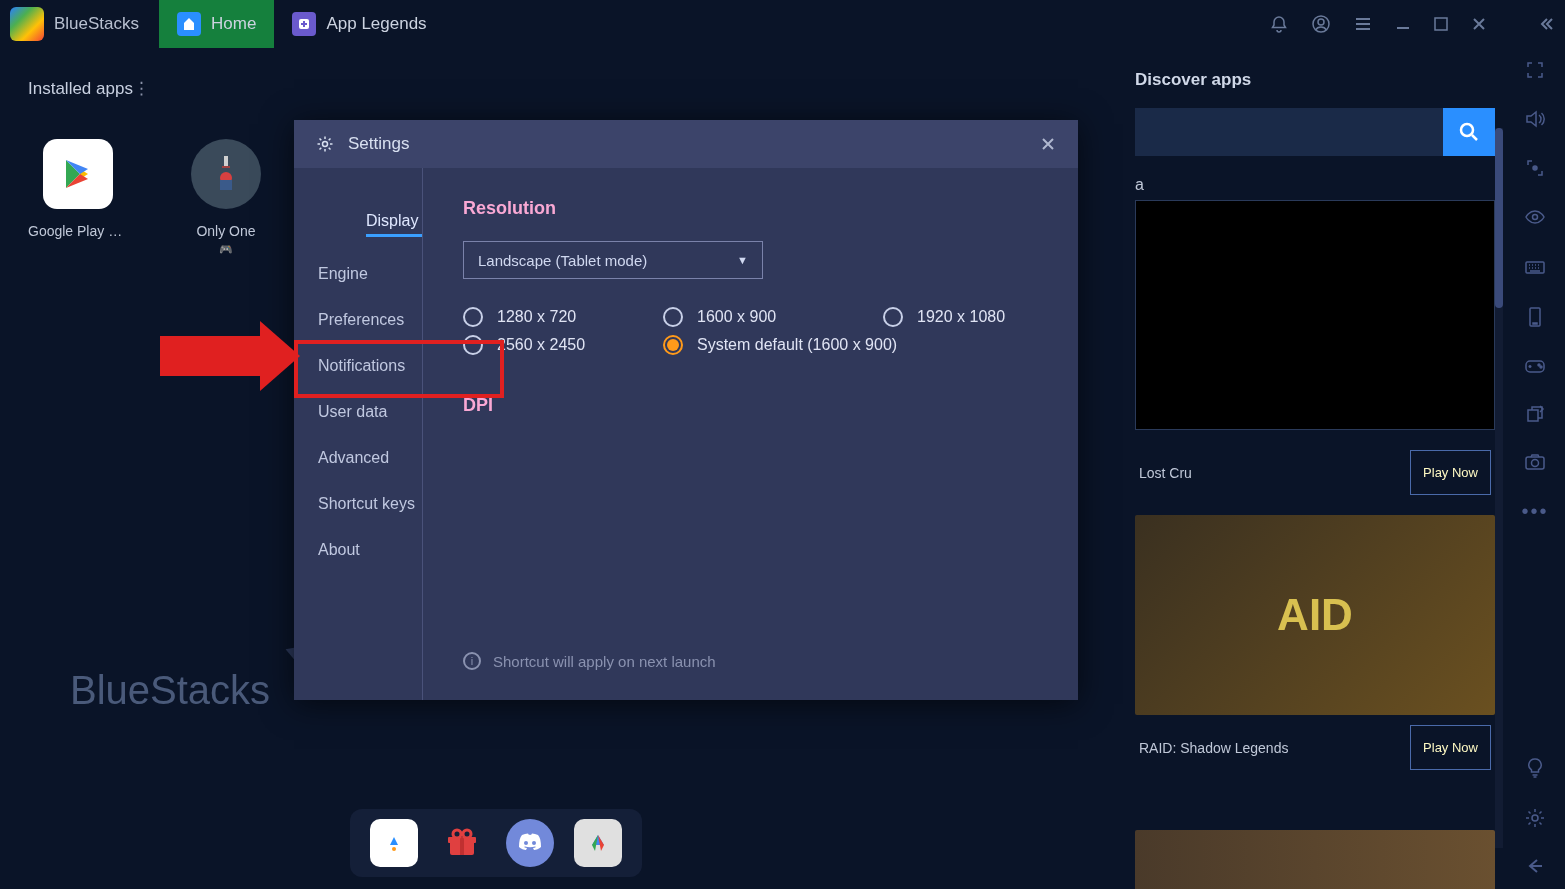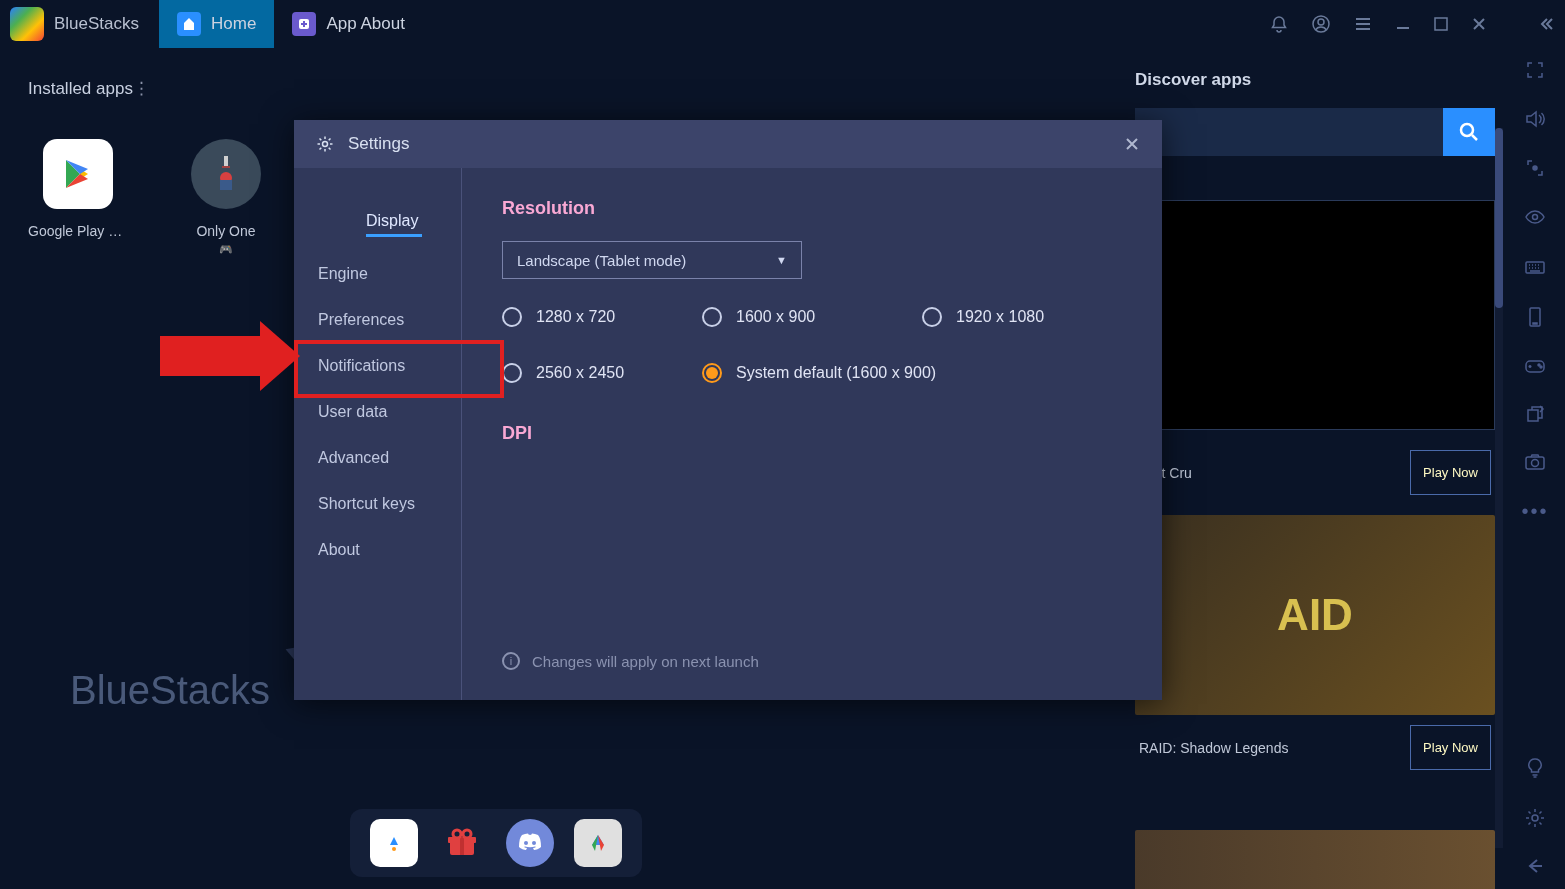--- a/index.html
+++ b/index.html
@@ -3,21 +3,21 @@
 <meta charset="utf-8">
 <style>
 * { margin:0; padding:0; box-sizing:border-box; font-family:"Segoe UI",Arial,sans-serif; }
 body { width:1565px; height:889px; background:#0a1428; overflow:hidden; position:relative; color:#c8d0e0; }
 
 
 .titlebar { height:48px; background:#0a1428; display:flex; align-items:center; padding:0 10px; }
 .logo-bs { width:34px; height:34px; background:linear-gradient(135deg,#2a7fff 0%,#4caf50 33%,#ffc107 66%,#f44336 100%); border-radius:6px; margin-right:10px; }
 .app-name { color:#b8c0d0; font-size:17px; font-weight:500; margin-right:20px; }
 .tab { display:flex; align-items:center; padding:0 18px; height:48px; font-size:17px; color:#ccd3e0; cursor:pointer; }
-.tab.active { background:#0369a1; }
+.tab.active { background:#15803d; }
 .tab-icon { width:24px; height:24px; border-radius:4px; margin-right:10px; display:flex; align-items:center; justify-content:center; }
 .tab-icon.home-i { background:#2a8fff; }
 .tab-icon.ac-i { background:#6a5acd; }
 .win-controls { margin-left:auto; display:flex; gap:22px; color:#6a7a9a; font-size:18px; align-items:center; }
 .win-controls span { cursor:pointer; }
 .win-collapse { margin-left:28px; }
 
 
 .main { position:absolute; top:48px; left:0; right:60px; bottom:0; padding:30px 28px; }
 .installed-hdr { color:#c8d0e0; font-size:17px; display:flex; align-items:center; gap:0; }
@@ -52,34 +52,34 @@
 .promo2 { height:200px; background:linear-gradient(135deg,#3a3020,#6a5020); margin-top:10px; border-radius:2px; position:relative; overflow:hidden; color:#d8c050; font-size:44px; font-weight:900; display:flex; align-items:center; justify-content:center; }
 .promo3 { height:90px; background:linear-gradient(90deg,#4a3a2a,#6a5030); margin-top:50px; border-radius:2px; }
 .scroll-track { position:absolute; right:62px; top:128px; width:8px; height:720px; background:rgba(40,50,80,.3); }
 .scroll-thumb { width:100%; height:180px; background:#3a4a7a; border-radius:4px; }
 
 
 .rsb { position:absolute; top:48px; right:0; width:60px; bottom:0; background:#0a1428; display:flex; flex-direction:column; align-items:center; padding-top:12px; gap:28px; color:#4a5a8a; font-size:20px; }
 .rsb span { cursor:pointer; }
 
 
-.modal { position:absolute; left:294px; top:120px; width:868px; height:580px; background:#30385a; box-shadow:0 4px 30px rgba(0,0,0,.6); display:flex; flex-direction:column; }
+.modal { position:absolute; left:294px; top:120px; width:784px; height:580px; background:#30385a; box-shadow:0 4px 30px rgba(0,0,0,.6); display:flex; flex-direction:column; }
 .modal-hdr { height:48px; background:#3c446a; display:flex; align-items:center; padding:0 22px; color:#d8e0f0; font-size:17px; }
 .modal-hdr .gear { margin-right:14px; }
 .modal-close { margin-left:auto; cursor:pointer; color:#b0b8d0; font-size:18px; }
 .modal-body { flex:1; display:flex; }
 .modal-nav { width:210px; border-right:1px solid #4a527a; padding:30px 0 0 24px; }
 .nav-item { color:#c0c8e0; font-size:16px; padding:14px 0; cursor:pointer; }
 .nav-item.active { color:#e0e8ff;margin-left:48px; }
 .nav-underline { width:56px; height:3px; background:#3a9fff; margin-top:4px; }
 .modal-content { flex:1; padding:30px 40px; }
 .sect-title { color:#f9a8d4; font-size:18px; font-weight:600; margin-bottom:22px; }
 .dropdown { width:300px; height:38px; border:1px solid #7a82aa; background:transparent; display:flex; align-items:center; padding:0 14px; color:#d0d8f0; font-size:15px; cursor:pointer; margin-bottom:28px; }
 .dropdown .caret { margin-left:auto; font-size:11px; }
-.radio-grid { display:grid; grid-template-columns:200px 220px 200px; gap:36px 0; margin-bottom:40px; }
+.radio-grid { display:grid; grid-template-columns:200px 220px 200px; gap:8px 0; margin-bottom:40px; }
 .radio-opt { display:flex; align-items:center; gap:14px; color:#e0e4f4; font-size:16px; cursor:pointer; }
 .radio-c { width:20px; height:20px; border:2px solid #c8d0e8; border-radius:50%; display:flex; align-items:center; justify-content:center; }
 .radio-c.sel::after { content:""; width:12px; height:12px; background:#ff9a1a; border-radius:50%; }
 .radio-c.sel { border-color:#ff9a1a; }
 .info-note { display:flex; align-items:center; gap:12px; color:#8a92b0; font-size:15px; position:absolute; bottom:30px; }
 .info-i { width:18px; height:18px; border:2px solid #8a92b0; border-radius:50%; display:flex; align-items:center; justify-content:center; font-size:11px; }
 
 
 .arrow-ann { position:absolute; left:160px; top:336px; pointer-events:none; }
 .arrow-body { width:100px; height:40px; background:#e02020; }
@@ -102,21 +102,21 @@
     </div>
     <span>Home</span>
   </div>
   <div class="tab">
     <div class="tab-icon ac-i">
       <svg width="14" height="14" viewBox="0 0 14 14">
           <rect x="2" y="2" width="10" height="10" fill="#fff" rx="2"></rect>
           <path d="M7 4v6M4 7h6" stroke="#6a5acd" stroke-width="2"></path>
         </svg>
     </div>
-    <span>App About</span>
+    <span>App Legends</span>
   </div>
   <div class="win-controls">
     <span>
       <svg width="20" height="20" viewBox="0 0 20 20" fill="none" stroke="#6a7a9a" stroke-width="1.5">
           <path d="M10 3a5 5 0 0 0-5 5v3l-1.5 2.5h13L15 11V8a5 5 0 0 0-5-5zM8 16a2 2 0 0 0 4 0"></path>
         </svg>
     </span>
     <span>
       <svg width="20" height="20" viewBox="0 0 20 20" fill="none" stroke="#6a7a9a" stroke-width="1.5">
           <circle cx="10" cy="10" r="8"></circle>
@@ -378,21 +378,21 @@
             <span>2560 x 2450</span>
           </div>
         <div class="radio-opt" style="grid-column:span 2;">
             <span class="radio-c sel"></span>
             <span>System default (1600 x 900)</span>
           </div>
       </div>
       <div class="sect-title">DPI</div>
       <div class="info-note">
         <span class="info-i">i</span>
-        <span>Changes will apply on next launch</span>
+        <span>Shortcut will apply on next launch</span>
       </div>
     </div>
   </div>
 </div>
 
 <div class="arrow-ann">
   <div class="arrow-body"></div>
     <div class="arrow-head"></div>
 </div>
 <div class="pref-highlight"></div>

